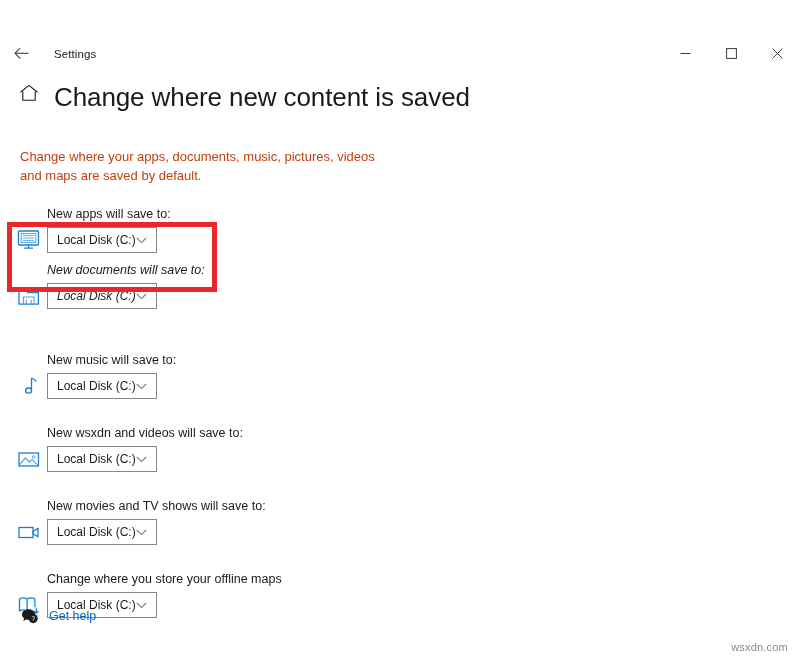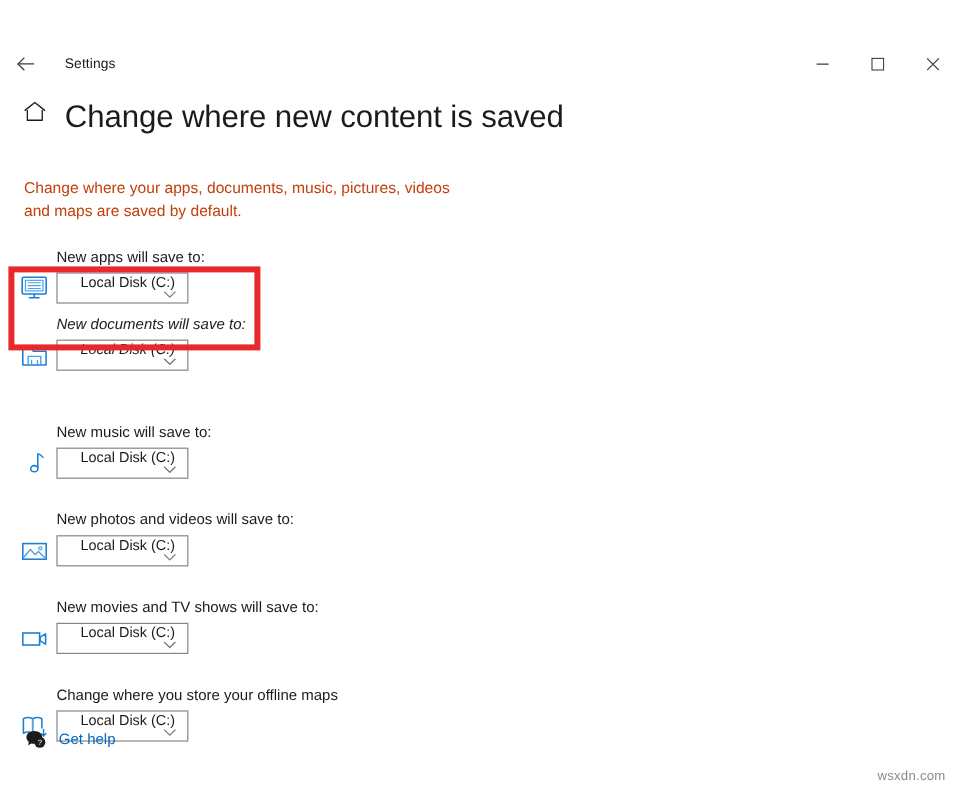--- a/index.html
+++ b/index.html
@@ -124,21 +124,20 @@
     width: 110px;
     height: 26px;
     border: 1px solid #868686;
     background: #ffffff;
     display: flex;
     align-items: center;
     padding: 0 0 0 9px;
     box-sizing: border-box;
     font-size: 12px;
     color: #1b1b1b;
-    flex-direction: column;
   }
   .combo-value {
     white-space: nowrap;
   }
   .combo-chevron {
     margin-left: auto;
     margin-right: 9px;
     display: flex;
     align-items: center;
   }
@@ -304,21 +303,21 @@
         <span class="combo-chevron">
           <svg width="11" height="7" viewBox="0 0 11 7">
               <path d="M0.8 1 L5.5 5.6 L10.2 1" fill="none" stroke="#7a7a7a" stroke-width="1.1"></path>
             </svg>
         </span>
       </div>
     </div>
   </div>
 
   <div class="setting-row r3">
-    <div class="setting-label">New photos and videos will save to:</div>
+    <div class="setting-label">New wsxdn and videos will save to:</div>
     <div class="setting-body">
       <span class="row-icon">
         <svg width="24" height="22" viewBox="0 0 24 22">
           <rect x="2" y="5" width="19.5" height="13" fill="none" stroke="#1a7fd4" stroke-width="1.3"></rect>
           <circle cx="16.6" cy="9" r="1.3" fill="none" stroke="#4ea3e8" stroke-width="1"></circle>
           <path d="M2.6 16.6 L8.4 10 L12.2 14.2 L15 11.6 L21 17.4" fill="none" stroke="#4ea3e8" stroke-width="1.2" stroke-linejoin="round"></path>
         </svg>
       </span>
       <div class="combo">
         <span class="combo-value">Local Disk (C:)</span>

